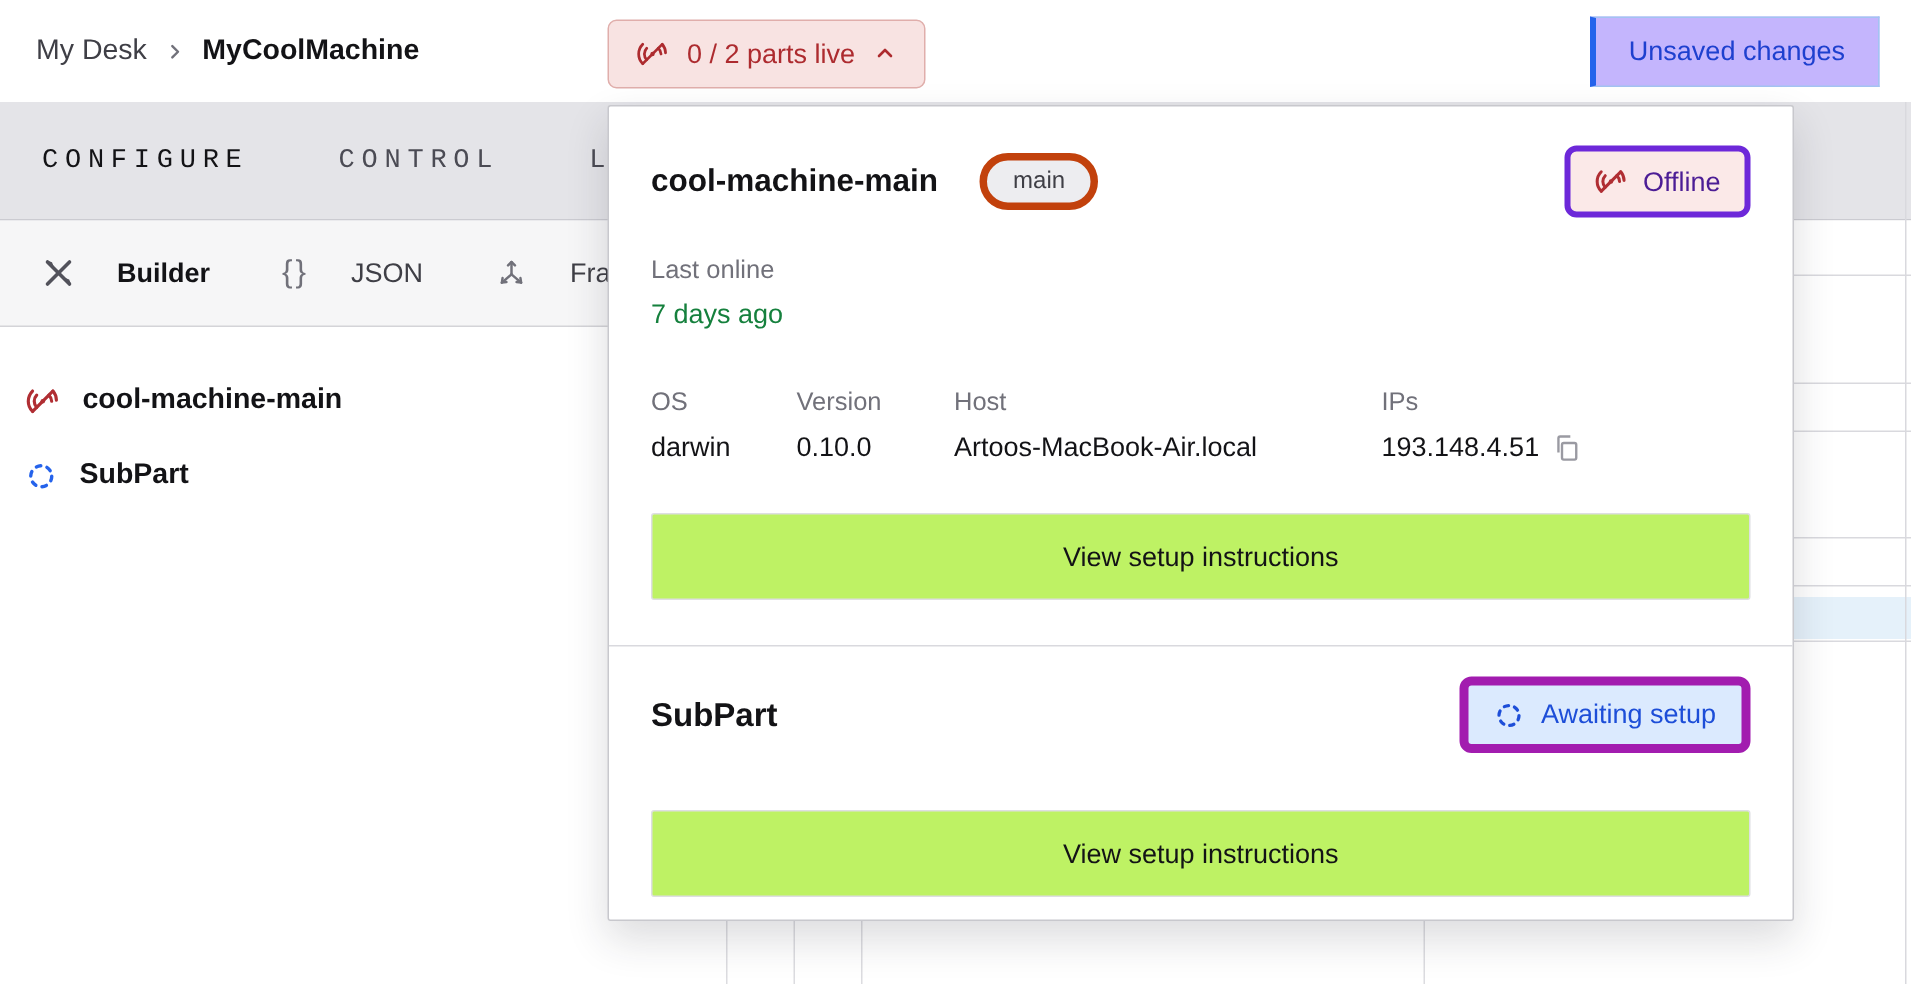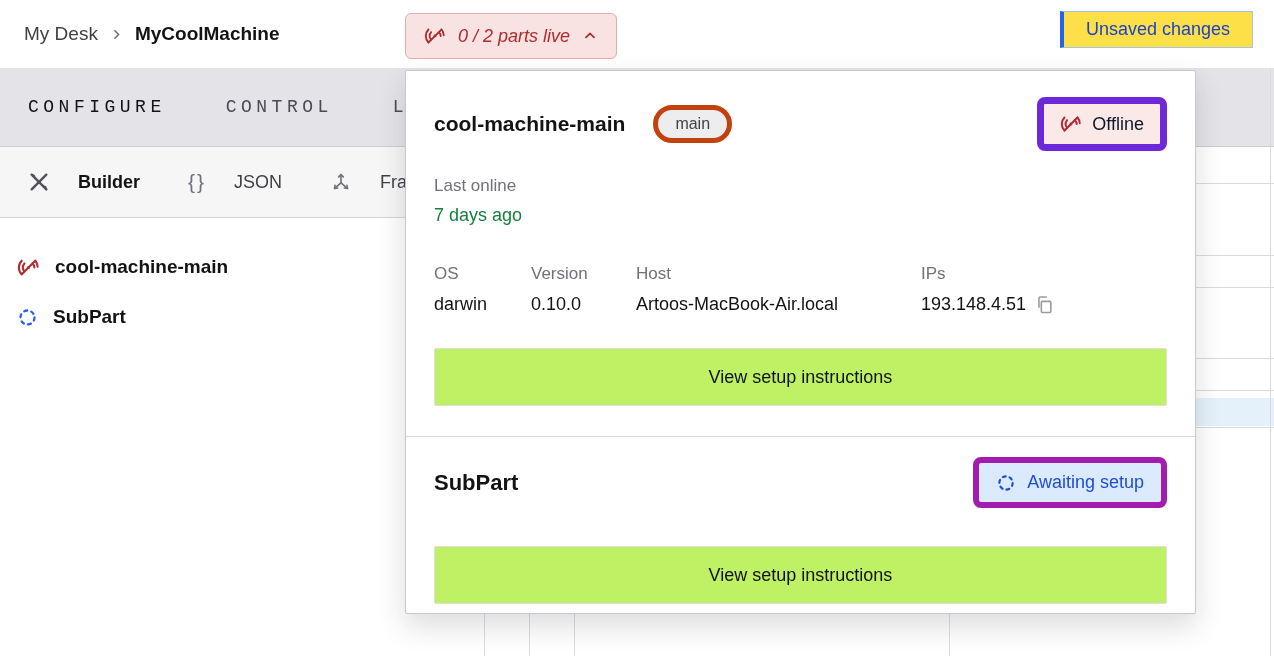--- a/index.html
+++ b/index.html
@@ -13,27 +13,27 @@
   .header { position:absolute; top:0; left:0; width:1274px; height:68px; background:#fff; }
   .breadcrumb { position:absolute; left:24px; top:0; height:68px; display:flex; align-items:center; gap:12px; font-size:19px; }
   .crumb-root { color:#3f3f46; }
   .crumb-sep { color:#71717a; display:flex; align-items:center; }
   .crumb-current { font-weight:bold; color:#131316; }
 
   .parts-live-btn {
     position:absolute; left:405px; top:13px; height:46px;
     display:flex; align-items:center; gap:12px; padding:0 18px;
     background:#f8e3e2; border:1px solid #e0aeab; border-radius:6px;
-    color:#ad2b2f; font-size:18px; cursor:pointer;font-style:italic;
+    color:#ad2b2f; font-size:18px; cursor:pointer;
   }
 
   .unsaved-btn {
-    position:absolute; right:21px; top:11px; height:37px;
+    position:absolute; right:21px; top:11px; height:47px;
     display:flex; align-items:center; padding:0 22px;
-    background:#fde047; border:1px solid #a3c3f2; border-left:4px solid #2563eb;
+    background:#c4b5fd; border:1px solid #a3c3f2; border-left:4px solid #2563eb;
     color:#1e40cf; font-size:18px; cursor:pointer;
   }
 
   
   .tabbar {
     position:absolute; top:68px; left:0; width:1274px; height:79px;
     background:#e4e4e8; border-bottom:1px solid #cbcbd1;
     display:flex; align-items:center; gap:60px; padding-left:28px;
   }
   .tab {
@@ -74,21 +74,21 @@
   .panel-section1 { padding:26px 28px 0 28px; }
   .part-header { display:flex; align-items:center; }
   .part-name { font-size:21px; font-weight:bold; color:#131316; }
   .main-pill {
     margin-left:28px; padding:5px 17px; border-radius:999px;
     background:#ededf0; border:5px solid #c2410c; font-size:16px; color:#3f3f46;
   }
   .offline-badge {
     margin-left:auto; display:flex; align-items:center; gap:10px;
     padding:9px 16px; border-radius:8px;
-    background:#fbe9e8; border:7px solid #6d28d9; color:#0f172a; font-size:18px;
+    background:#fbe9e8; border:4px solid #6d28d9; color:#4c1d95; font-size:18px;
   }
   .last-online-label { margin-top:25px; font-size:17px; color:#71717a; }
   .last-online-value { margin-top:9px; font-size:18px; color:#15803d; }
 
   .meta-grid { margin-top:38px; display:flex; }
   .meta-col .m-label { font-size:17px; color:#71717a; }
   .meta-col .m-value { margin-top:10px; font-size:18px; color:#131316; }
   .col-os { width:97px; }
   .col-version { width:105px; }
   .col-host { width:285px; }

